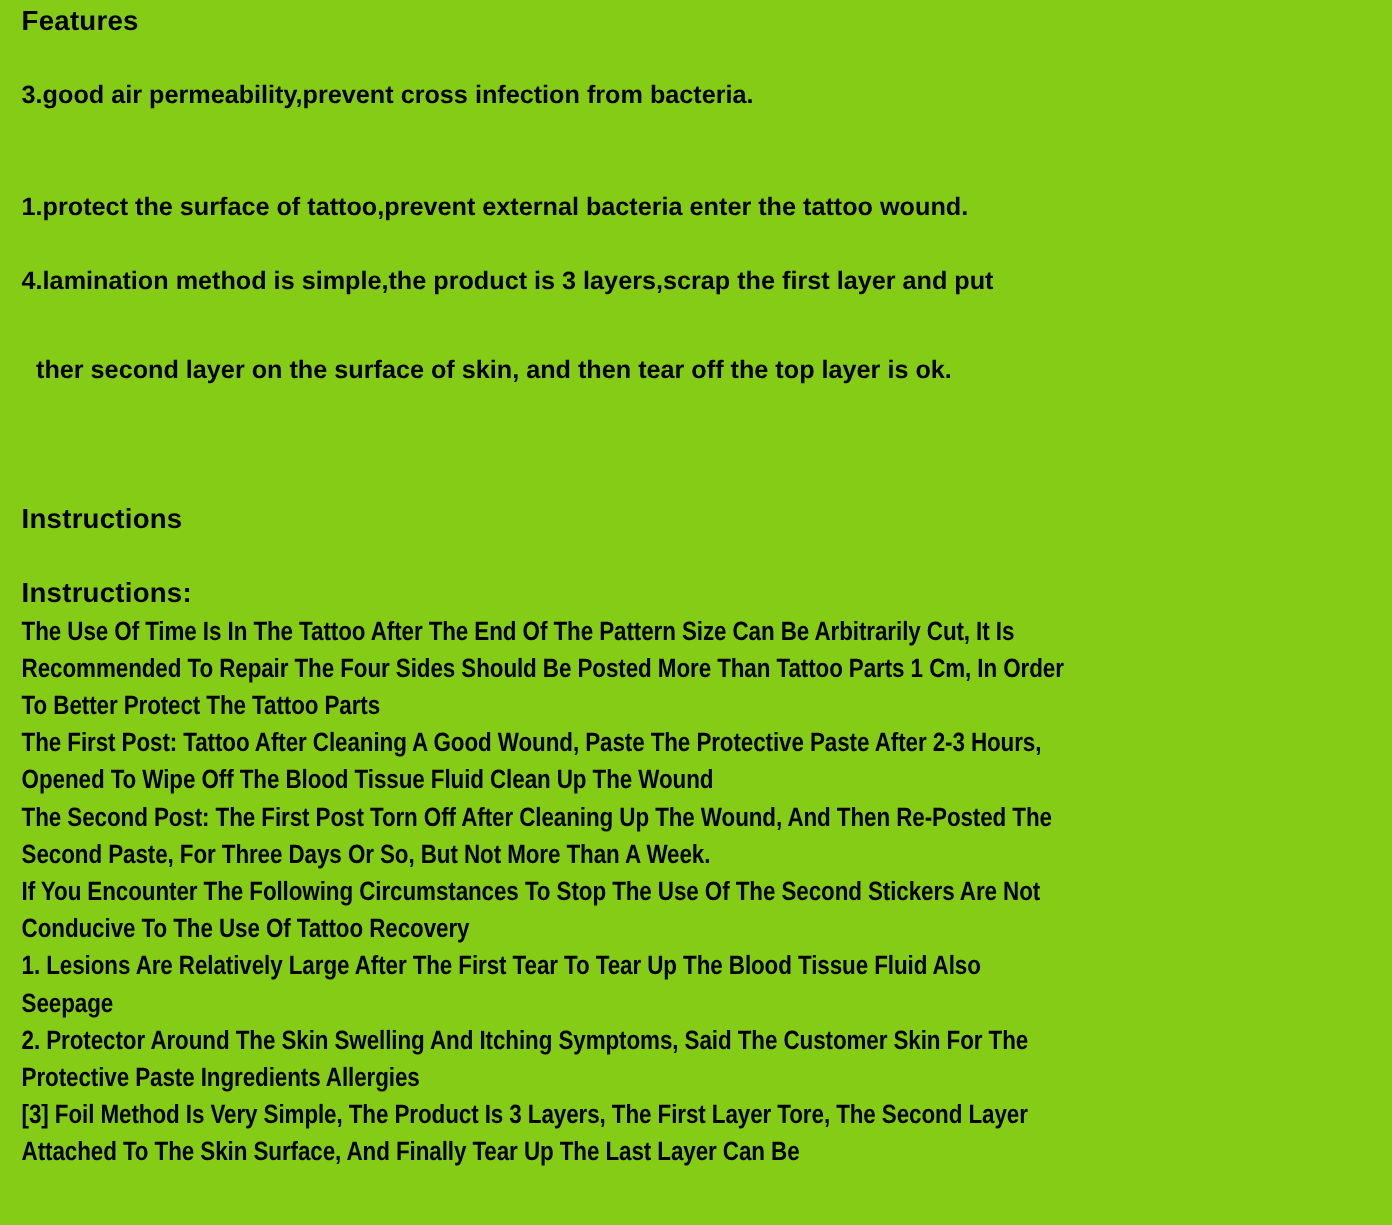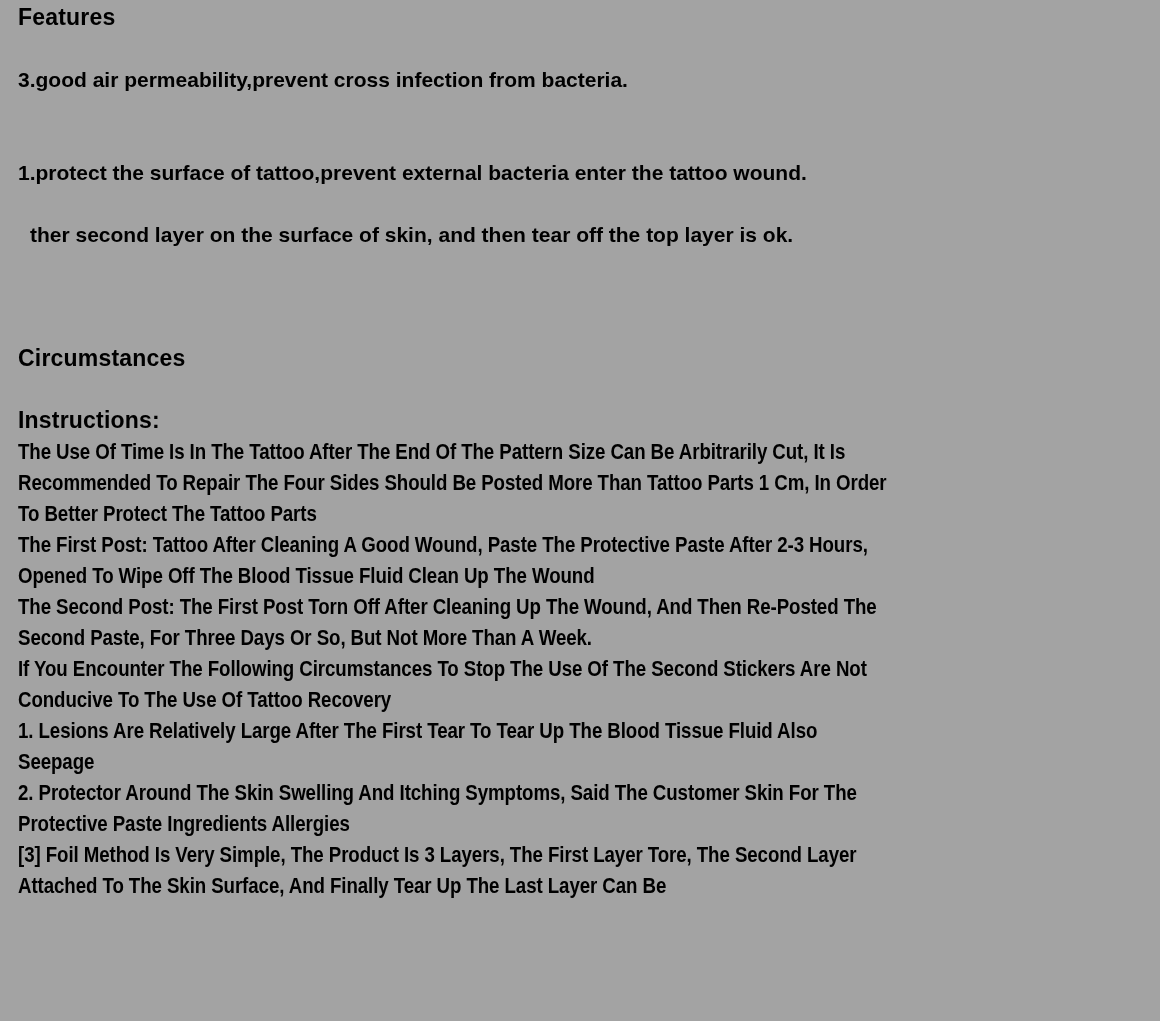--- a/index.html
+++ b/index.html
@@ -21,46 +21,47 @@
     white-space: nowrap;
   }
   .heading { font-size: 23px; letter-spacing: 0.2px; }
   .feat { font-size: 21px; }
   .cond {
     font-size: 22px;
     transform: scaleX(0.85);
     transform-origin: 0 50%;
     letter-spacing: -0.1px;
   }
-  .indent { padding-left: 12px; }
+  .indent { padding-left: 12px; margin-top: 43px; }
   .blank { }
 </style>
 </head>
 <body>
 
-<div class="page" style="background: #a3a3a3; color: rgb(0, 0, 0);">
+<div class="page" style="background: #84cc16; color: rgb(0, 0, 0);">
 
   <div class="line heading">Features</div>
   <div class="line blank"></div>
 
   <div class="line feat">3.good air permeability,prevent cross infection from bacteria.</div>
   <div class="line blank"></div>
 
   <div class="line blank"></div>
 
   <div class="line feat">1.protect the surface of tattoo,prevent external bacteria enter the tattoo wound.</div>
   <div class="line blank"></div>
 
+  <div class="line feat">4.lamination method is simple,the product is 3 layers,scrap the first layer and put</div>
   <div class="line feat indent">ther second layer on the surface of skin, and then tear off the top layer is ok.</div>
   <div class="line blank"></div>
 
   <div class="line blank"></div>
   <div class="line blank"></div>
 
-  <div class="line heading">Circumstances</div>
+  <div class="line heading">Instructions</div>
   <div class="line blank"></div>
 
   <div class="line heading">Instructions:</div>
 
   <div class="line cond">The Use Of Time Is In The Tattoo After The End Of The Pattern Size Can Be Arbitrarily Cut, It Is</div>
   <div class="line cond">Recommended To Repair The Four Sides Should Be Posted More Than Tattoo Parts 1 Cm, In Order</div>
   <div class="line cond">To Better Protect The Tattoo Parts</div>
   <div class="line cond">The First Post: Tattoo After Cleaning A Good Wound, Paste The Protective Paste After 2-3 Hours,</div>
   <div class="line cond">Opened To Wipe Off The Blood Tissue Fluid Clean Up The Wound</div>
   <div class="line cond">The Second Post: The First Post Torn Off After Cleaning Up The Wound, And Then Re-Posted The</div>

